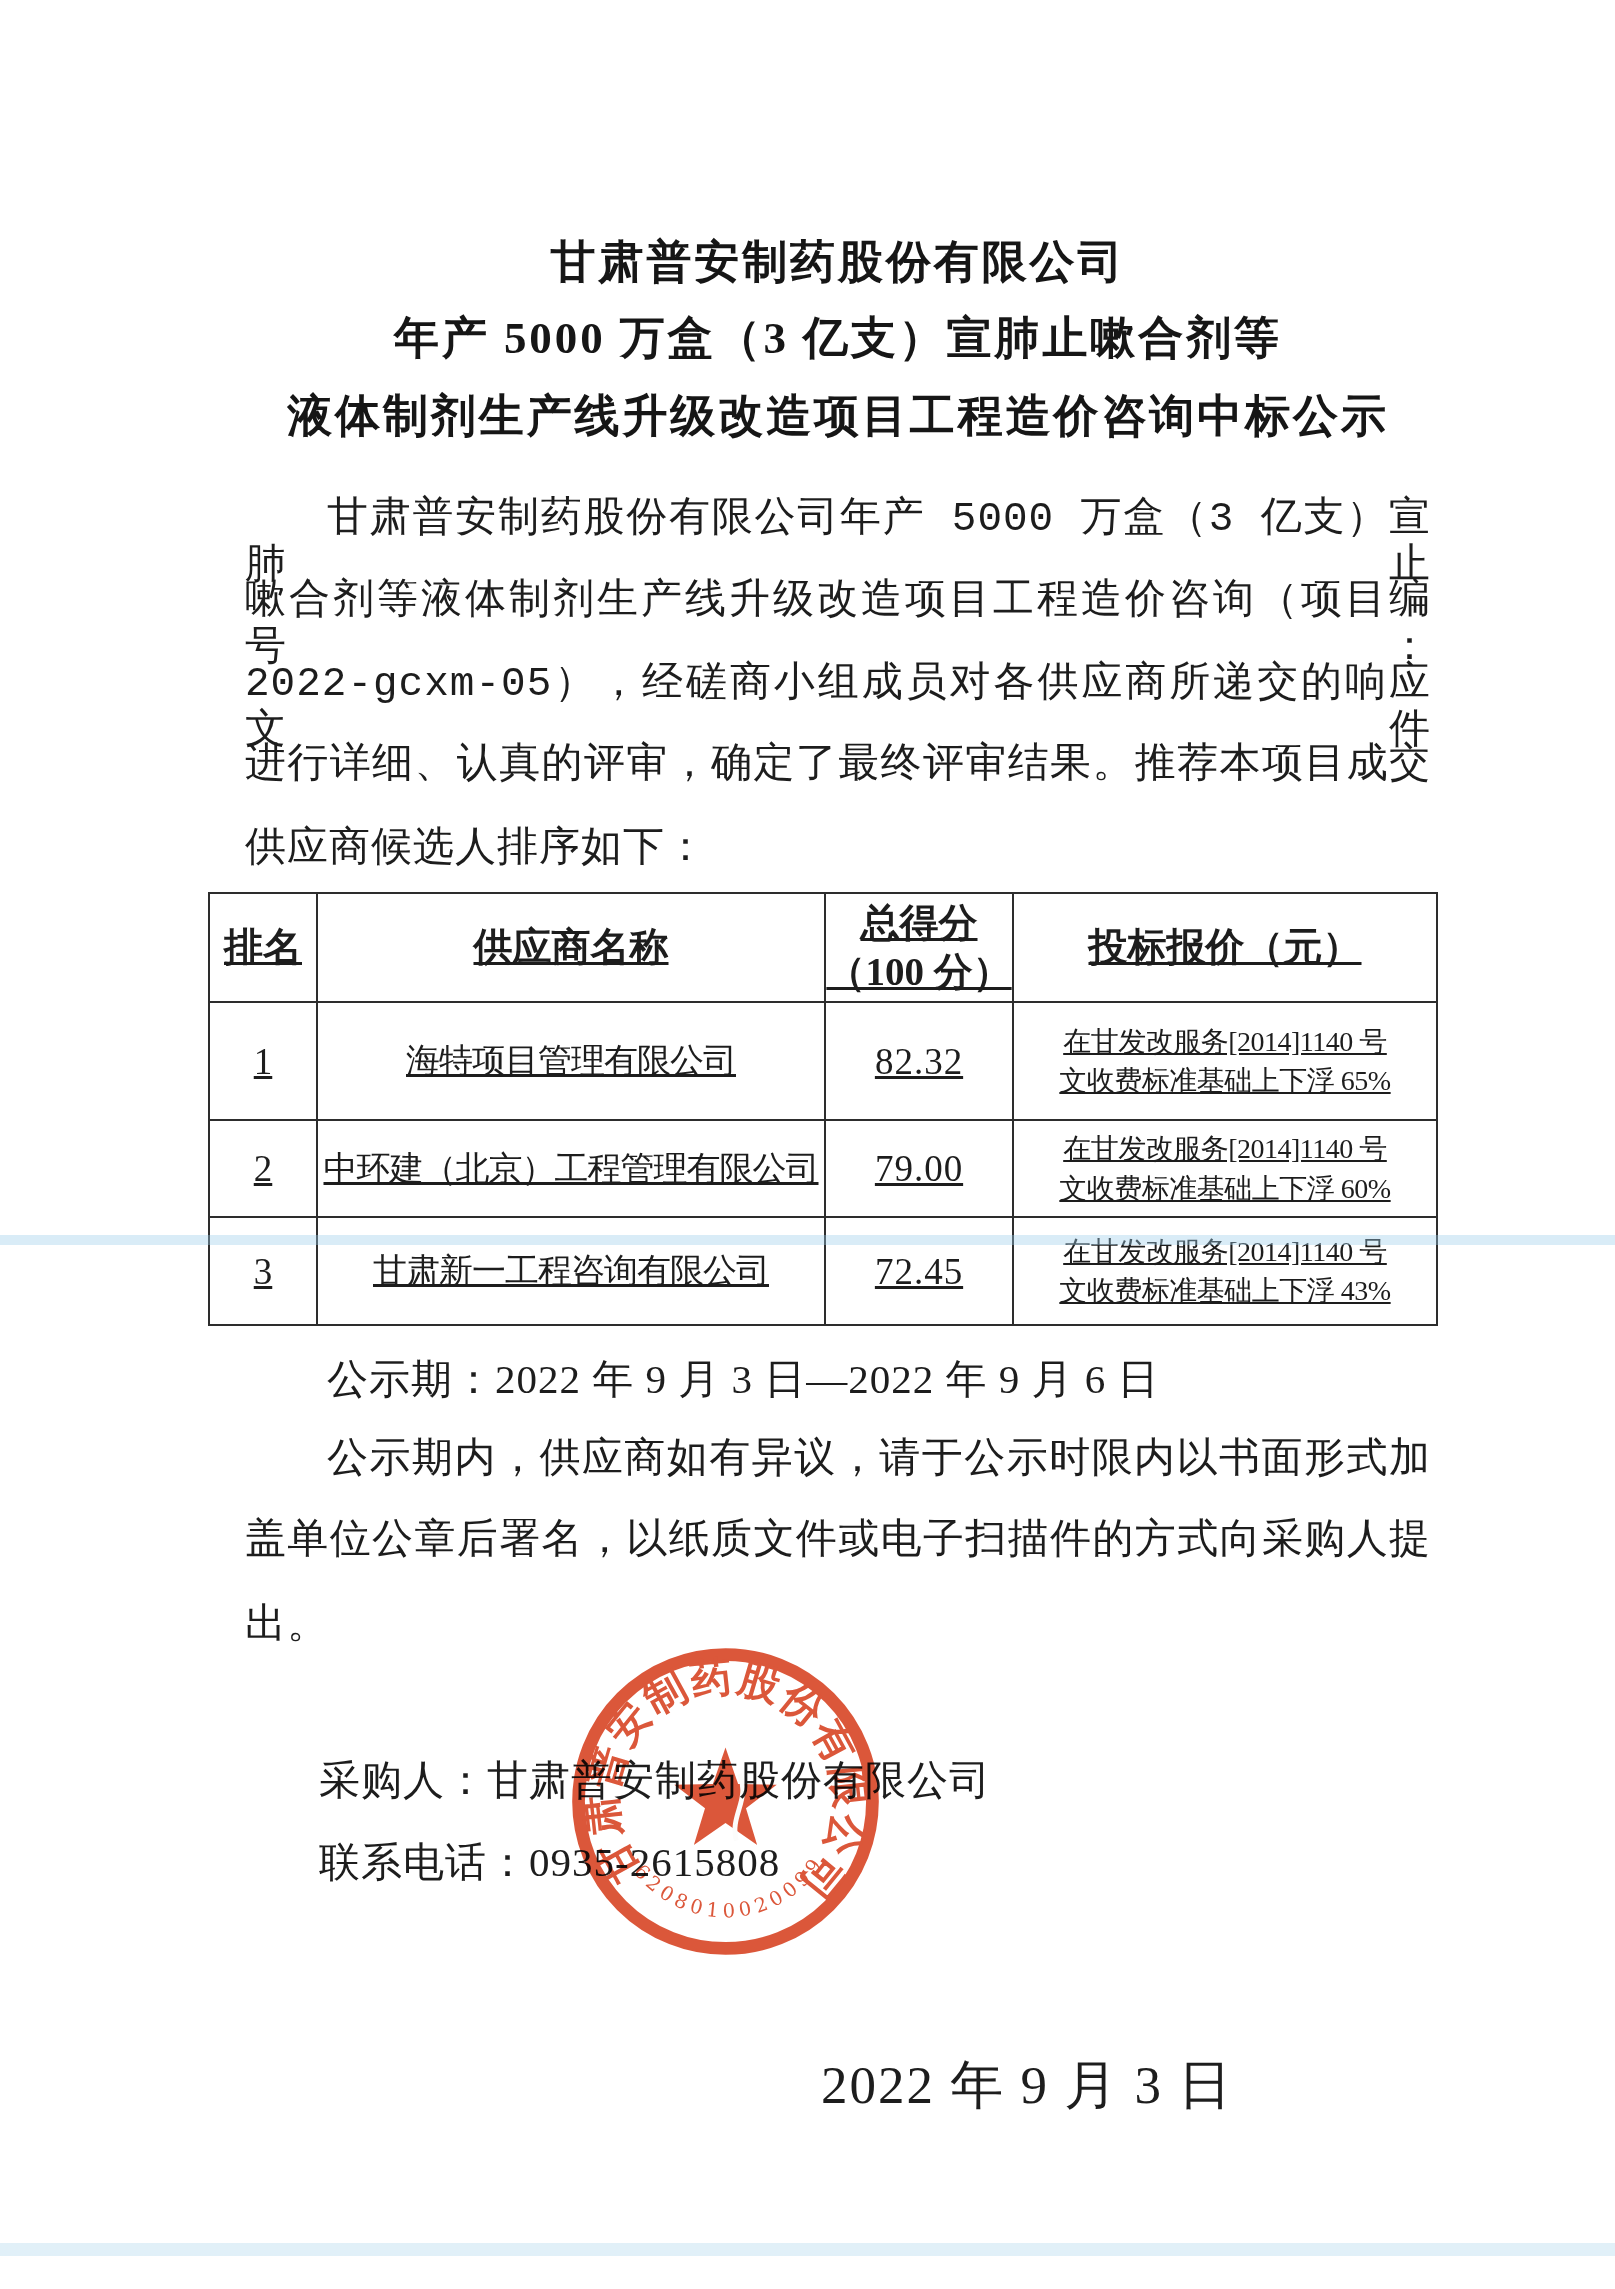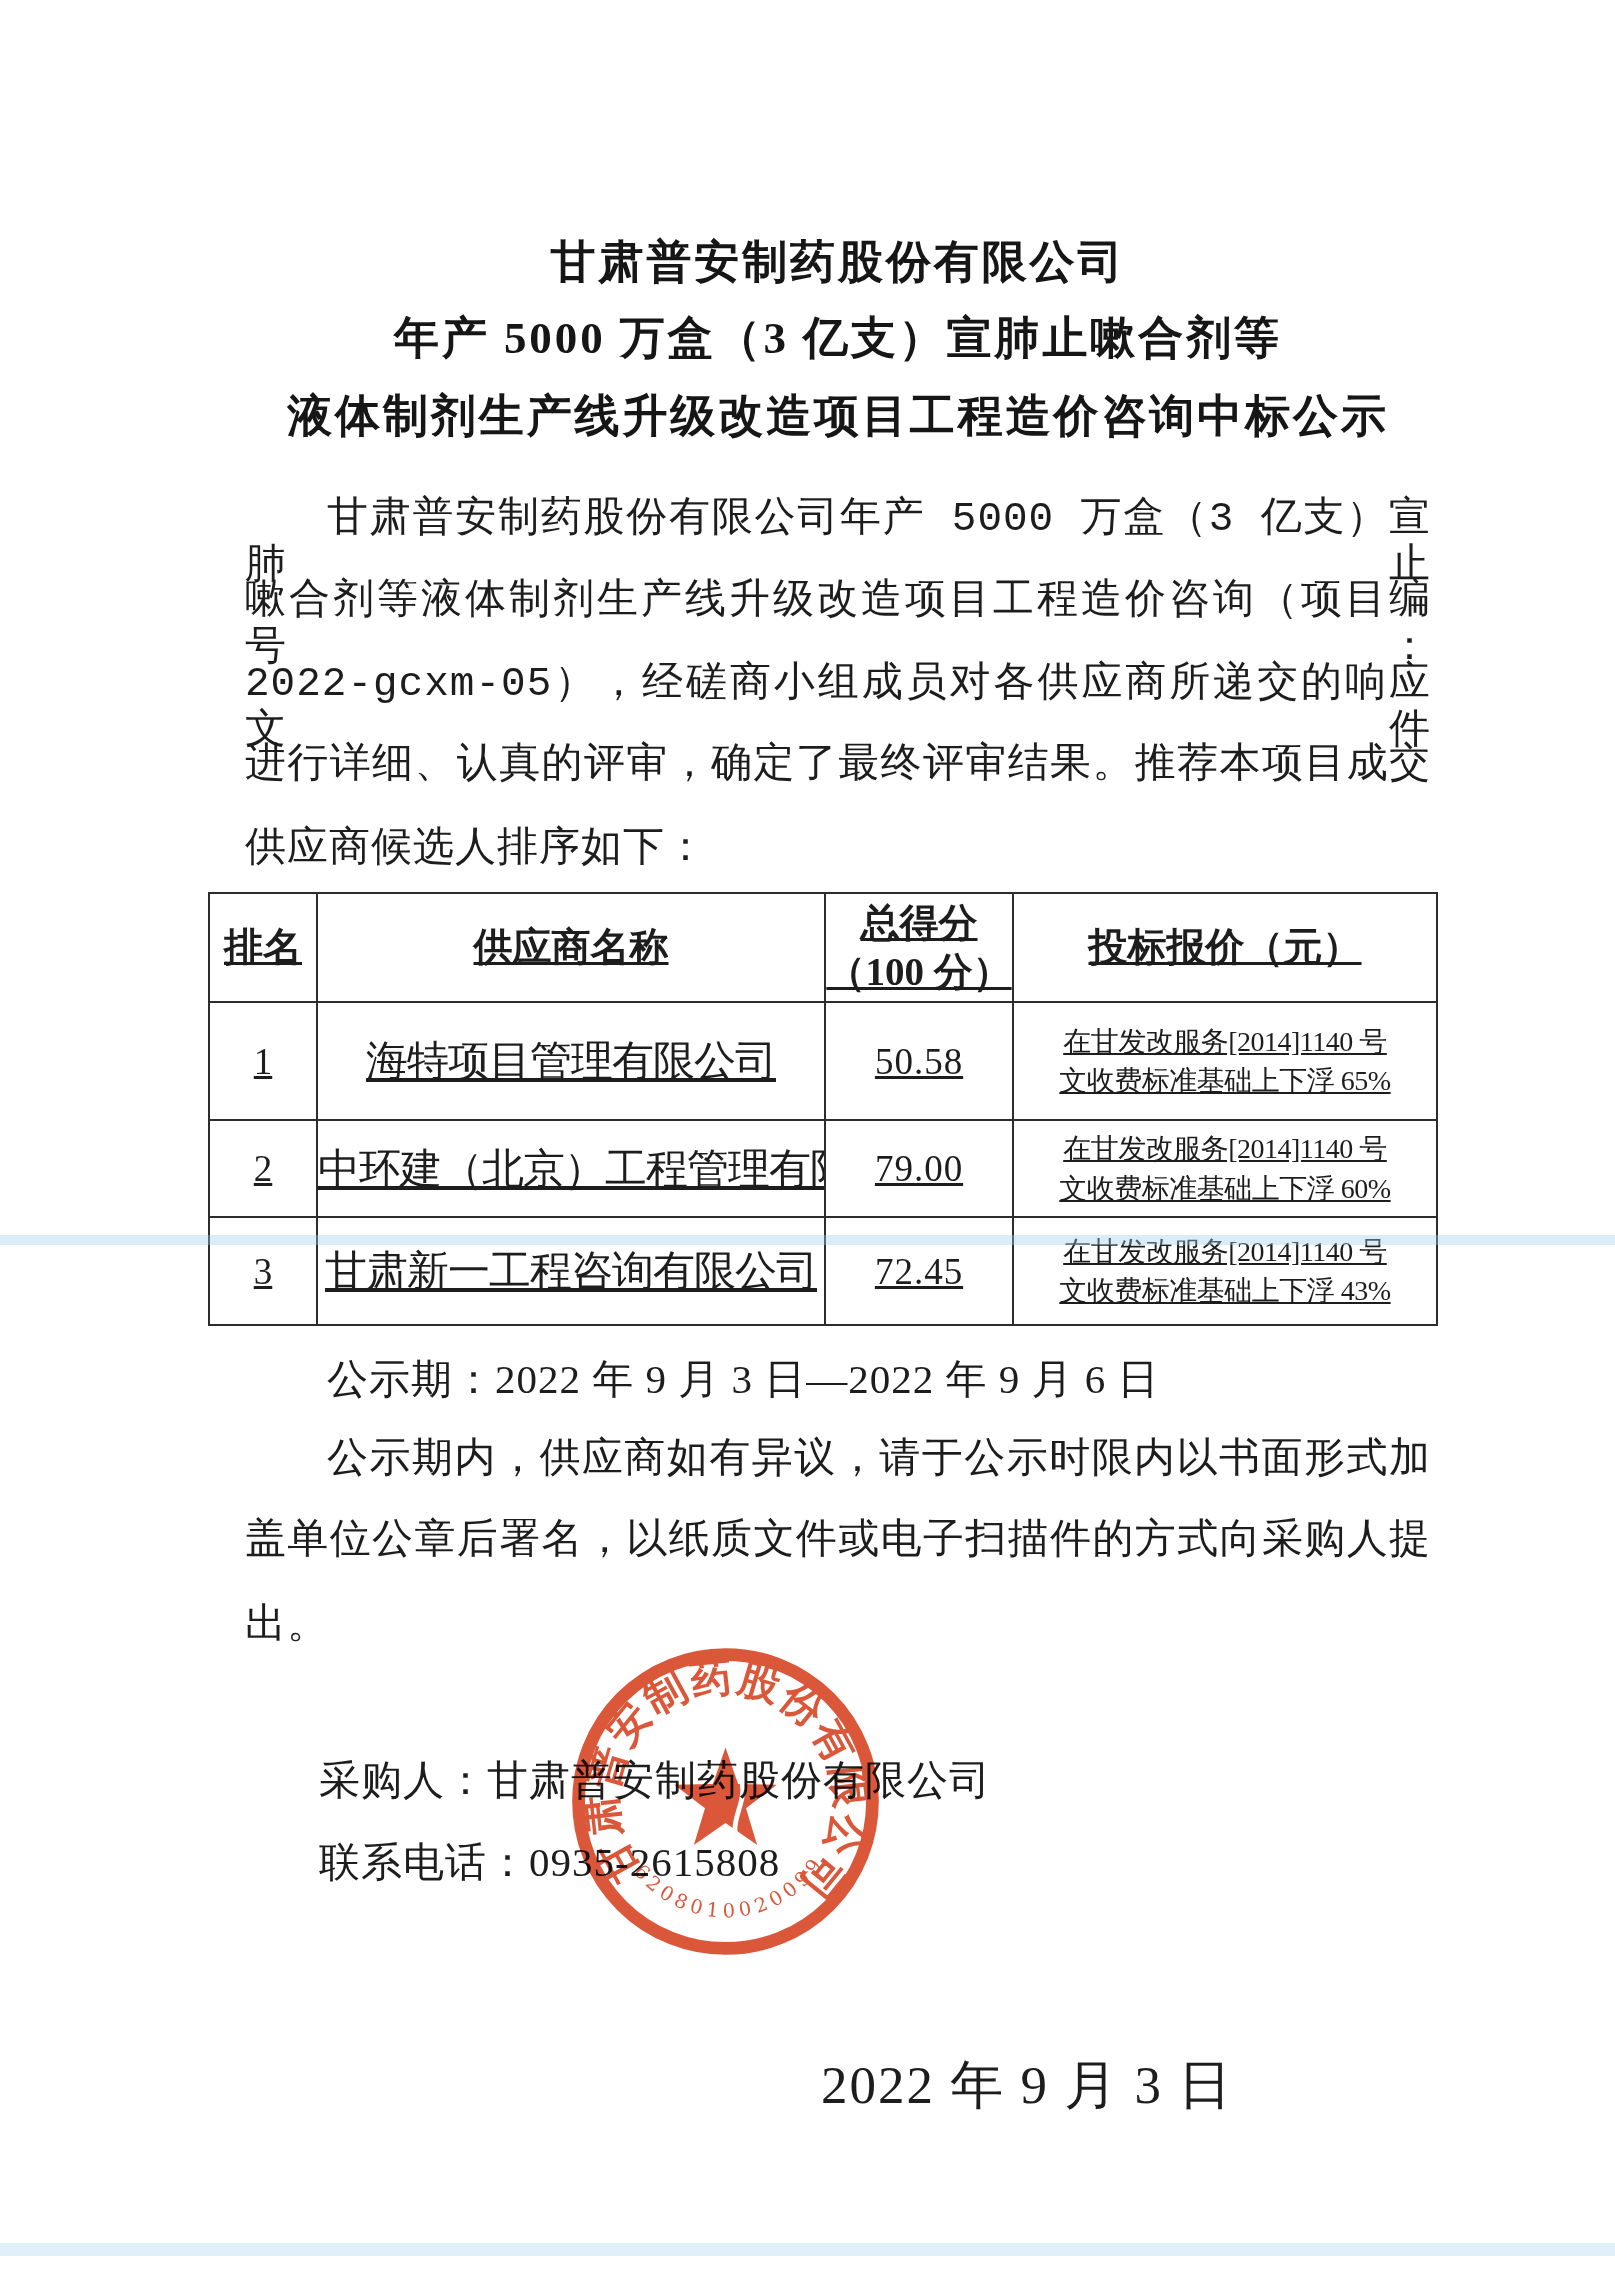--- a/index.html
+++ b/index.html
@@ -35,21 +35,21 @@
   .col-rank{width:108px;}
   .col-supplier{width:508px;}
   .col-score{width:188px;}
   .col-bid{width:424px;}
   tr.hdr{height:109px;}
   tr.r1{height:118px;}
   tr.r2{height:97px;}
   tr.r3{height:108px;}
   .doc-table th{font-weight:bold;font-size:39px;line-height:1.25;white-space:pre-line;}
   td.rank-cell{font-size:37px;}
-  td.supplier-cell{font-size:42px;letter-spacing:-1px;white-space:nowrap;}
+  td.supplier-cell{font-size:34px;letter-spacing:-1px;white-space:nowrap;}
   td.score-cell{font-size:37px;letter-spacing:1px;}
   td.bid-cell{font-size:28px;letter-spacing:-0.5px;line-height:1.4;white-space:pre;}
   .seal{
     position:absolute;left:557px;top:1633px;width:337px;height:337px;
     mix-blend-mode:multiply;opacity:.93;
   }
   .scan-band{position:absolute;left:0;width:1615px;pointer-events:none;}
   .band1{top:1235px;height:9.8px;background:rgba(155,205,233,0.38);}
   .band2{top:2243px;height:12.7px;background:rgba(155,205,233,0.30);}
   .date-line{font-size:53px;letter-spacing:2px;}
@@ -82,21 +82,21 @@
         <th>供应商名称</th>
         <th>总得分
 （100 分）</th>
         <th>投标报价（元）</th>
       </tr>
     </thead>
     <tbody>
       <tr class="r1">
         <td class="rank-cell">1</td>
         <td class="supplier-cell">海特项目管理有限公司</td>
-        <td class="score-cell">50.58</td>
+        <td class="score-cell">82.32</td>
         <td class="bid-cell">在甘发改服务[2014]1140 号
 文收费标准基础上下浮 65%</td>
       </tr>
       <tr class="r2">
         <td class="rank-cell">2</td>
         <td class="supplier-cell">中环建（北京）工程管理有限公司</td>
         <td class="score-cell">79.00</td>
         <td class="bid-cell">在甘发改服务[2014]1140 号
 文收费标准基础上下浮 60%</td>
       </tr>

